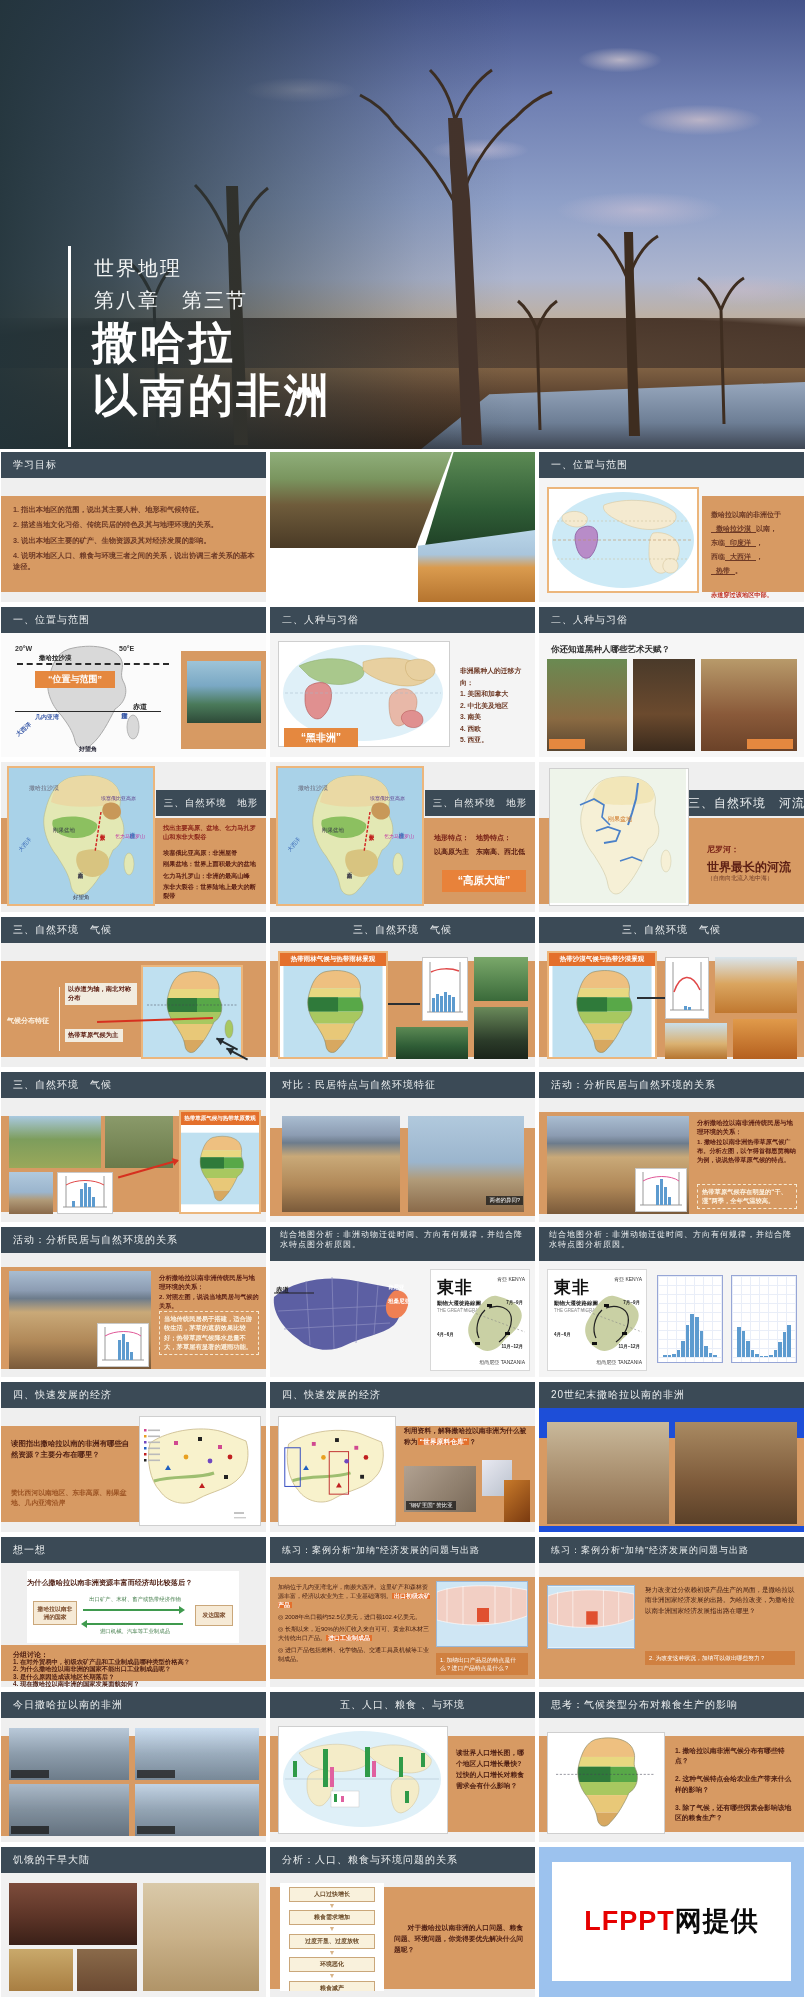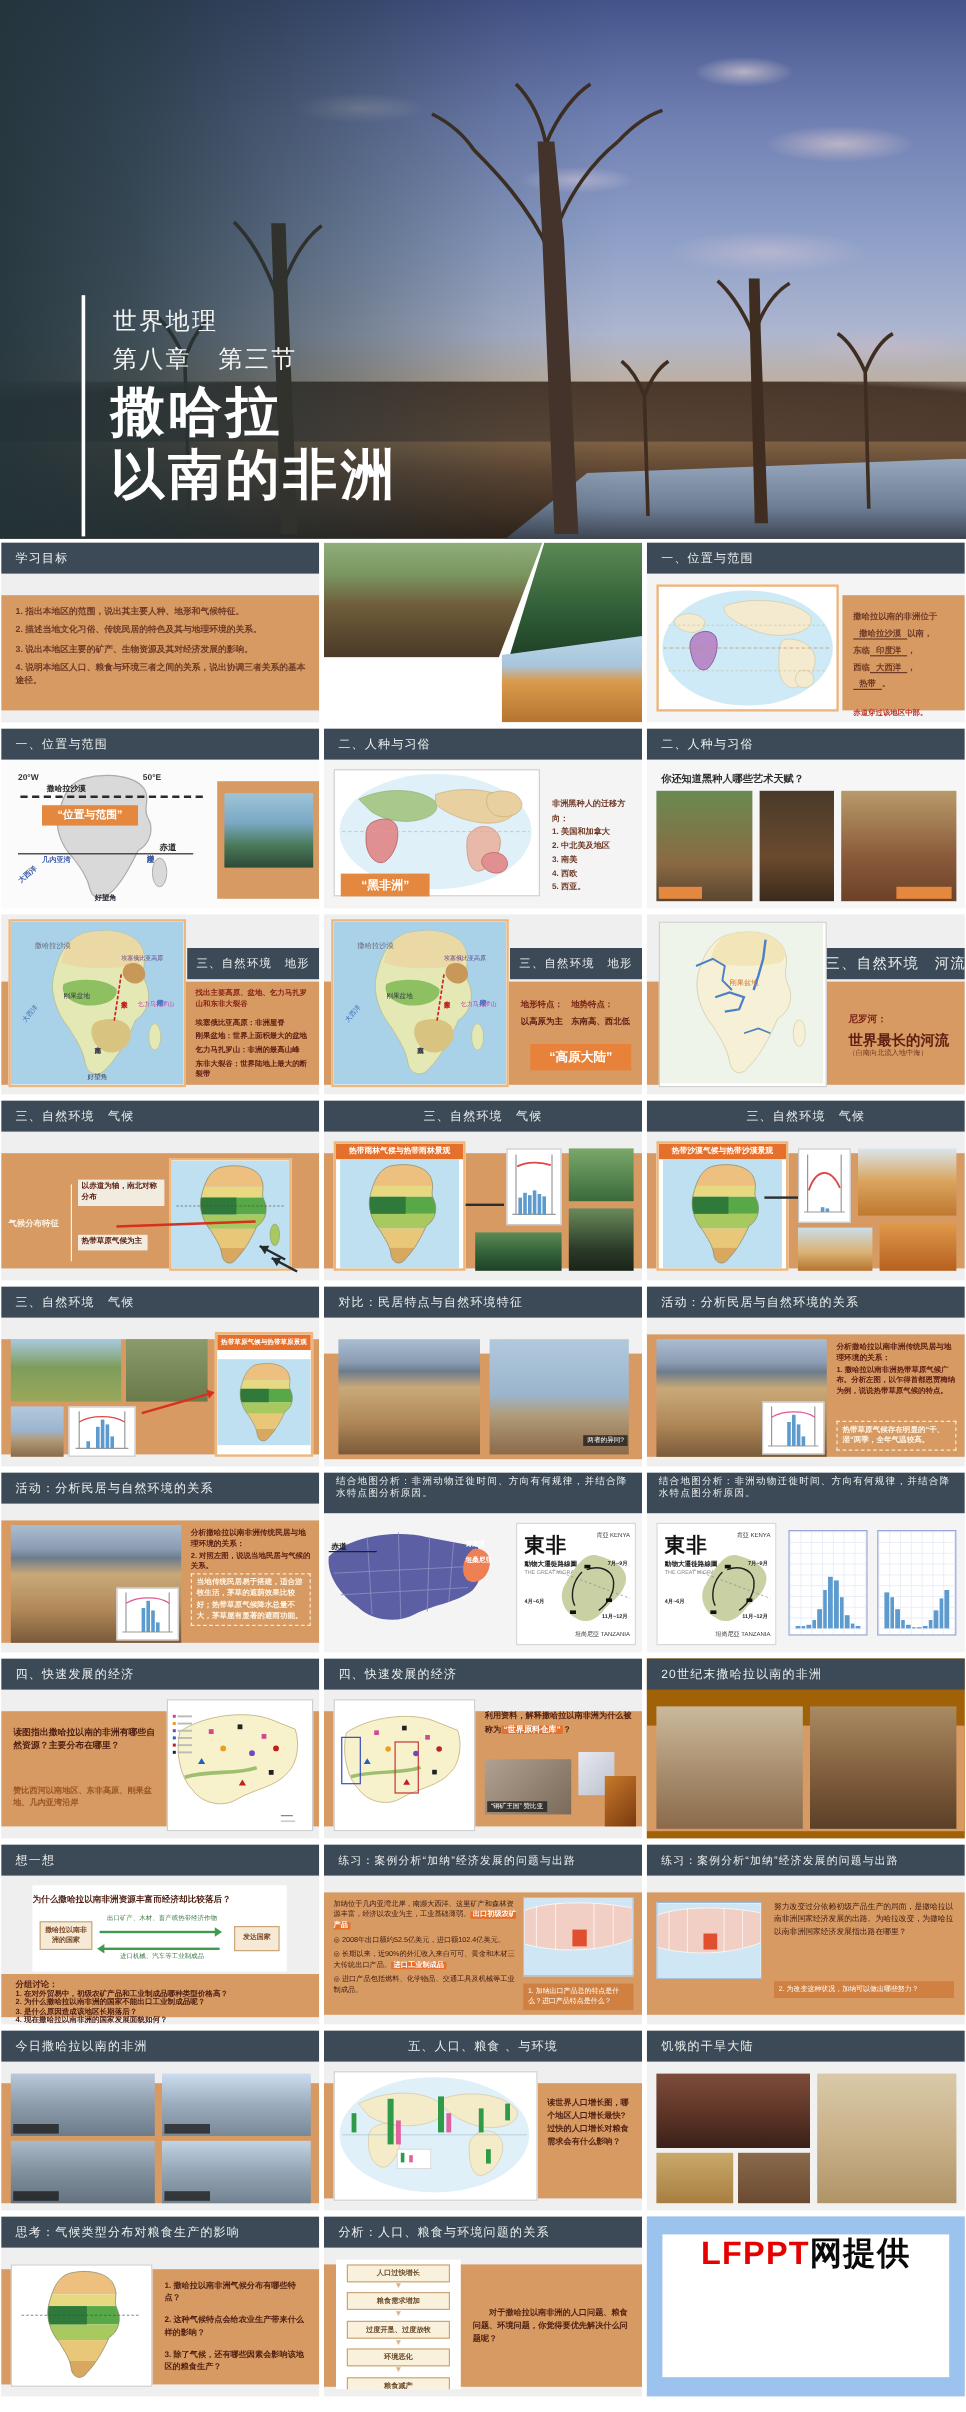--- a/index.html
+++ b/index.html
@@ -82,21 +82,21 @@
 
 .poster{position:absolute;background:#fff;border:1px solid #d8d8d8;overflow:hidden;z-index:2}
 .pt{position:absolute;left:6px;top:6px;font-size:17px;font-weight:900;color:#111;letter-spacing:1px}
 .ps{position:absolute;left:6px;top:30px;font-size:5.5px;font-weight:bold;color:#222}
 .pse{position:absolute;left:6px;top:38px;font-size:4.5px;color:#888}
 .pk{position:absolute;right:4px;top:6px;font-size:5px;color:#333;text-align:right}
 .ptz{position:absolute;right:4px;bottom:5px;font-size:5px;color:#333;text-align:right}
 .pm{position:absolute;font-size:4.5px;color:#222;font-weight:bold}
 
 .wm{position:relative;background:#9cc2ee}
-.wmbox{position:absolute;left:13px;top:15px;right:13px;bottom:16px;background:#fff;display:flex;flex-direction:column;align-items:center;gap:4px}
+.wmbox{position:absolute;left:13px;top:15px;right:13px;bottom:16px;background:#fff;display:flex;flex-direction:column;align-items:center;justify-content:center;gap:4px}
 .wmline{font-size:27px;font-weight:bold;line-height:1.25;letter-spacing:1px}
 .red{color:#e60000}.blk{color:#0a0a0a}
 </style>
 </head>
 <body>
 
 <div class="page">
 
   <div class="hero">
     <div class="clouds"></div>
@@ -681,21 +681,21 @@
     <div class="t" style="left:134px;top:44px;width:124px;font-size:6.8px;color:#4e1e12;line-height:1.55">
       <span>利用资料，解释撒哈拉以南非洲为什么被称为</span><span class="hlchip">“世界原料仓库”</span><span>？</span>
     </div>
     <div class="ph ph-rock" style="left:134px;top:84px;width:72px;height:46px">
       <div class="capchip" style="left:2px;bottom:2px">“铜矿王国” 赞比亚</div>
     </div>
     <div class="ph ph-dia" style="left:212px;top:78px;width:30px;height:36px"></div>
     <div class="ph ph-gold" style="left:234px;top:98px;width:26px;height:42px"></div>
   </div>
 
-  <div class="slide" style="background:#a16207">
+  <div class="slide" style="background:#1d4ed8">
     <div class="bar">20世纪末撒哈拉以南的非洲</div>
     <div class="band" style="top:56px;bottom:6px"></div>
     <div class="ph ph-street" style="left:8px;top:40px;width:122px;height:102px"></div>
     <div class="ph ph-market" style="left:136px;top:40px;width:122px;height:102px"></div>
   </div>
 
   <div class="slide">
     <div class="bar">想一想</div>
     <div class="band" style="top:108px;bottom:6px"></div>
     <div class="wcard" style="left:26px;top:34px;width:212px;height:72px;border:none">
@@ -795,28 +795,20 @@
             <rect x="126" y="64" width="4" height="12" fill="#2f9a48"></rect>
         <rect x="52" y="64" width="28" height="16" fill="#fff" stroke="#c8c8c8" stroke-width=".5"></rect>
         <rect x="55" y="67" width="3" height="8" fill="#2f9a48"></rect>
             <rect x="55" y="77" width="0" height="0"></rect>
             <rect x="62" y="69" width="3" height="6" fill="#e060a0"></rect>
       </svg>
     </div>
     <div class="t" style="left:186px;top:56px;width:72px;font-size:6.8px;color:#4e1e12;line-height:1.6">读世界人口增长图，哪个地区人口增长最快?过快的人口增长对粮食需求会有什么影响？</div>
   </div>
 
-  <div class="slide" style="background:#f1f1f1">
-    <div class="bar">饥饿的干旱大陆</div>
-    <div class="ph ph-crowd" style="left:8px;top:36px;width:128px;height:62px"></div>
-    <div class="ph ph-mine" style="left:8px;top:102px;width:64px;height:42px"></div>
-    <div class="ph ph-child" style="left:76px;top:102px;width:60px;height:42px"></div>
-    <div class="ph ph-sand" style="left:142px;top:36px;width:116px;height:108px"></div>
-  </div>
-
   <div class="slide">
     <div class="bar">思考：气候类型分布对粮食生产的影响</div>
     <div class="band"></div>
     <div class="wcard" style="left:8px;top:40px;width:118px;height:102px">
       <svg width="114" height="98" viewBox="0 0 98 90">
         <rect width="98" height="90" fill="#fff"></rect>
         <clipPath id="c28">
               <path d="M40,6 C56,2 72,6 75,16 C78,23 74,27 77,33 C81,41 78,51 71,55 C67,64 61,75 54,82 C50,88 43,86 42,79 C41,71 37,66 33,59 C26,51 22,39 25,29 C28,17 32,9 40,6 Z"></path>
             </clipPath>
         <g clip-path="url(#c28)">
@@ -832,20 +824,28 @@
         <line x1="4" y1="38" x2="94" y2="38" stroke="#445" stroke-width=".5" stroke-dasharray="2 1.5"></line>
       </svg>
     </div>
     <div class="t" style="left:136px;top:54px;width:122px;font-size:6.8px;color:#4e1e12;line-height:1.5">
       <div style="margin-bottom:8px">1. 撒哈拉以南非洲气候分布有哪些特点？</div>
       <div style="margin-bottom:8px">2. 这种气候特点会给农业生产带来什么样的影响？</div>
       <div>3. 除了气候，还有哪些因素会影响该地区的粮食生产？</div>
     </div>
   </div>
 
+  <div class="slide" style="background:#f1f1f1">
+    <div class="bar">饥饿的干旱大陆</div>
+    <div class="ph ph-crowd" style="left:8px;top:36px;width:128px;height:62px"></div>
+    <div class="ph ph-mine" style="left:8px;top:102px;width:64px;height:42px"></div>
+    <div class="ph ph-child" style="left:76px;top:102px;width:60px;height:42px"></div>
+    <div class="ph ph-sand" style="left:142px;top:36px;width:116px;height:108px"></div>
+  </div>
+
   <div class="slide">
     <div class="bar">分析：人口、粮食与环境问题的关系</div>
     <div class="band" style="top:40px;bottom:8px"></div>
     <div class="wcard" style="left:10px;top:36px;width:104px;height:108px;border:none;padding-top:4px">
       <div class="fbox">人口过快增长</div>
       <div class="farr">▼</div>
       <div class="fbox">粮食需求增加</div>
       <div class="farr">▼</div>
       <div class="fbox">过度开垦、过度放牧</div>
       <div class="farr">▼</div>

